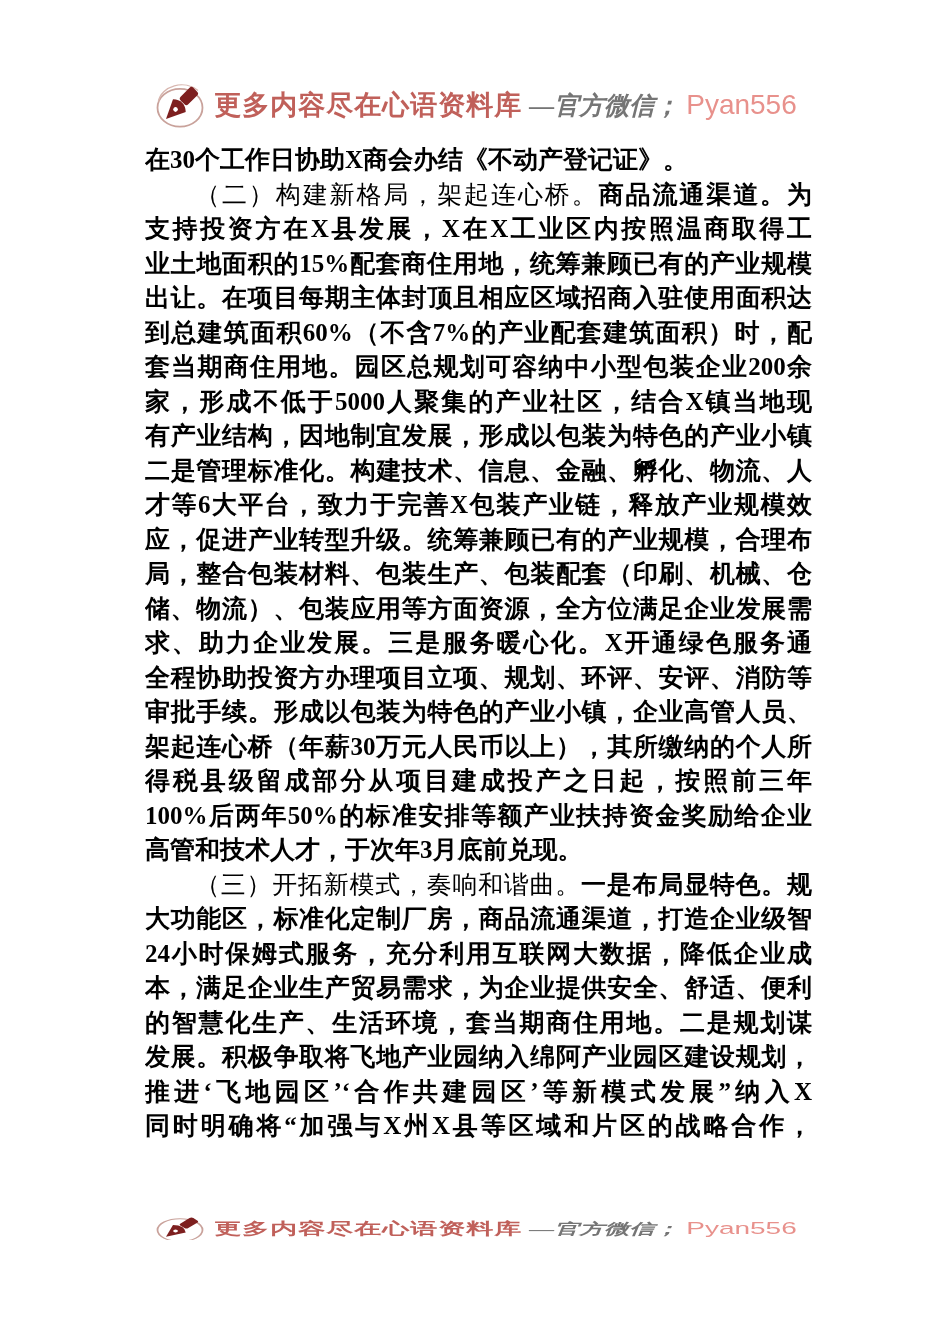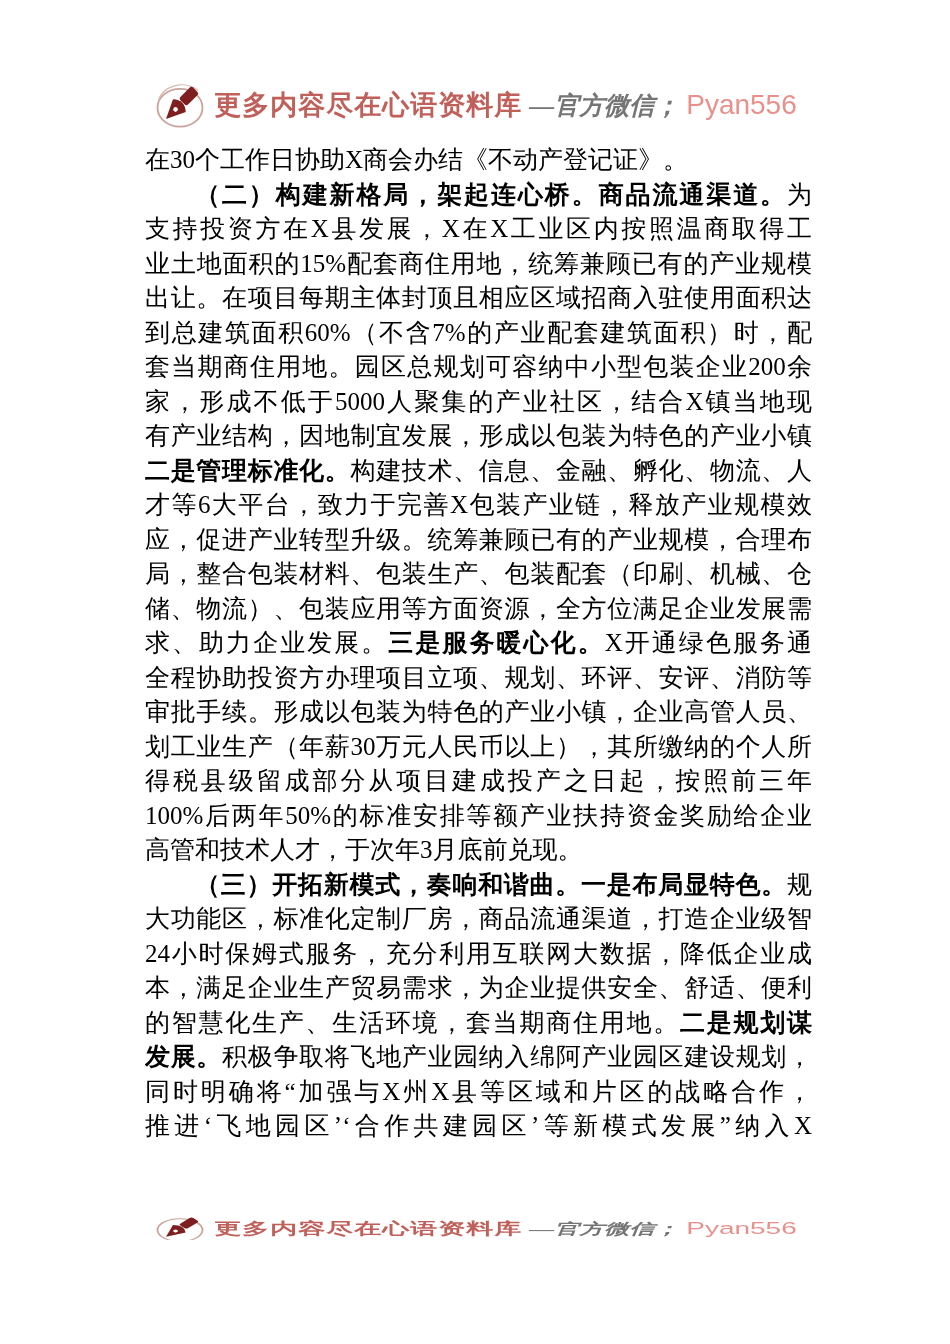--- a/index.html
+++ b/index.html
@@ -33,22 +33,22 @@
   }
   
   #doc{position:absolute;left:145px;top:143px;width:667px;}
   .line{
     font-size:25px;line-height:34.5px;height:34.5px;overflow:hidden;
     text-align:justify;text-align-last:justify;word-break:break-all;
   }
   .line.end{text-align-last:left;}
   .line.ind{text-indent:50px;}
   .seg-bold{font-weight:700;}
-  .seg-kai{font-weight:700;}
-  .seg-normal{font-weight:400;margin-top:28px;}
+  .seg-kai{font-weight:400;}
+  .seg-normal{font-weight:700;margin-top:28px;}
 </style>
 </head>
 <body style="--wm-brand: #c0605a; --wm-label: #757575; --wm-account: #e8918c;">
 
 <div class="wm" id="wm-top">
   <span class="wm-logo">
     <svg viewBox="0 0 60 60" width="54" height="54" aria-hidden="true">
       <ellipse cx="30" cy="33" rx="25" ry="21" fill="none" stroke="#c9a29b" stroke-width="2"></ellipse>
       <path d="M6 26 A26 22 0 0 1 50 14" fill="none" stroke="#d8b7b0" stroke-width="1.5"></path>
       <g transform="rotate(45 30 30)">
@@ -74,32 +74,32 @@
     <div class="line"><span class="seg-normal">家，形成不低于5000人聚集的产业社区，结合X镇当地现</span></div>
     <div class="line"><span class="seg-normal">有产业结构，因地制宜发展，形成以包装为特色的产业小镇</span></div>
     <div class="line"><span class="seg-bold">二是管理标准化。</span><span class="seg-normal">构建技术、信息、金融、孵化、物流、人</span></div>
     <div class="line"><span class="seg-normal">才等6大平台，致力于完善X包装产业链，释放产业规模效</span></div>
     <div class="line"><span class="seg-normal">应，促进产业转型升级。统筹兼顾已有的产业规模，合理布</span></div>
     <div class="line"><span class="seg-normal">局，整合包装材料、包装生产、包装配套（印刷、机械、仓</span></div>
     <div class="line"><span class="seg-normal">储、物流）、包装应用等方面资源，全方位满足企业发展需</span></div>
     <div class="line"><span class="seg-normal">求、助力企业发展。</span><span class="seg-bold">三是服务暖心化。</span><span class="seg-normal">X开通绿色服务通道，</span></div>
     <div class="line"><span class="seg-normal">全程协助投资方办理项目立项、规划、环评、安评、消防等</span></div>
     <div class="line"><span class="seg-normal">审批手续。形成以包装为特色的产业小镇，企业高管人员、</span></div>
-    <div class="line"><span class="seg-normal">划工业生产（年薪30万元人民币以上），其所缴纳的个人所</span></div>
+    <div class="line"><span class="seg-normal">架起连心桥（年薪30万元人民币以上），其所缴纳的个人所</span></div>
     <div class="line"><span class="seg-normal">得税县级留成部分从项目建成投产之日起，按照前三年</span></div>
     <div class="line"><span class="seg-normal">100%后两年50%的标准安排等额产业扶持资金奖励给企业</span></div>
     <div class="line end"><span class="seg-normal">高管和技术人才，于次年3月底前兑现。</span></div>
     <div class="line ind"><span class="seg-kai">（三）开拓新模式，奏响和谐曲。</span><span class="seg-bold">一是布局显特色。</span><span class="seg-normal">规</span></div>
     <div class="line"><span class="seg-normal">大功能区，标准化定制厂房，商品流通渠道，打造企业级智</span></div>
     <div class="line"><span class="seg-normal">24小时保姆式服务，充分利用互联网大数据，降低企业成</span></div>
     <div class="line"><span class="seg-normal">本，满足企业生产贸易需求，为企业提供安全、舒适、便利</span></div>
     <div class="line"><span class="seg-normal">的智慧化生产、生活环境，套当期商住用地。</span><span class="seg-bold">二是规划谋</span></div>
     <div class="line"><span class="seg-bold">发展。</span><span class="seg-normal">积极争取将飞地产业园纳入绵阿产业园区建设规划，</span></div>
+    <div class="line"><span class="seg-normal">推进‘飞地园区’‘合作共建园区’等新模式发展”纳入X</span></div>
     <div class="line"><span class="seg-normal">同时明确将“加强与X州X县等区域和片区的战略合作，</span></div>
-    <div class="line"><span class="seg-normal">推进‘飞地园区’‘合作共建园区’等新模式发展”纳入X</span></div>
   </div>
 
 <div id="wm-bottom-clip">
   <div class="wm">
     <span class="wm-logo">
       <svg viewBox="0 0 60 60" width="54" height="54" aria-hidden="true">
         <ellipse cx="30" cy="33" rx="25" ry="21" fill="none" stroke="#c9a29b" stroke-width="2"></ellipse>
         <g transform="rotate(45 30 30)">
           <rect x="24" y="6" width="12" height="20" rx="3" fill="#7d1f1f"></rect>
           <path d="M30 52 L20 31 Q30 22 40 31 Z" fill="#7d1f1f"></path>

